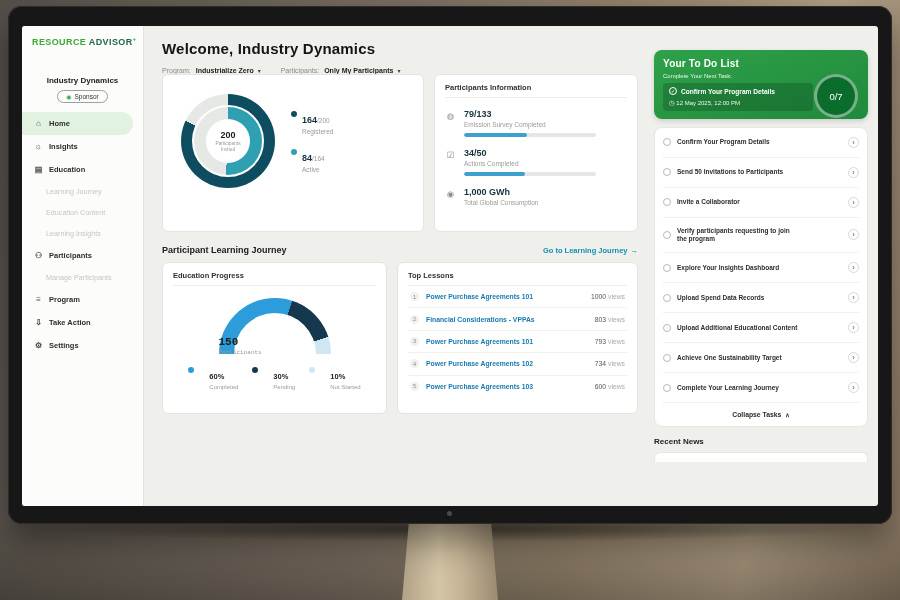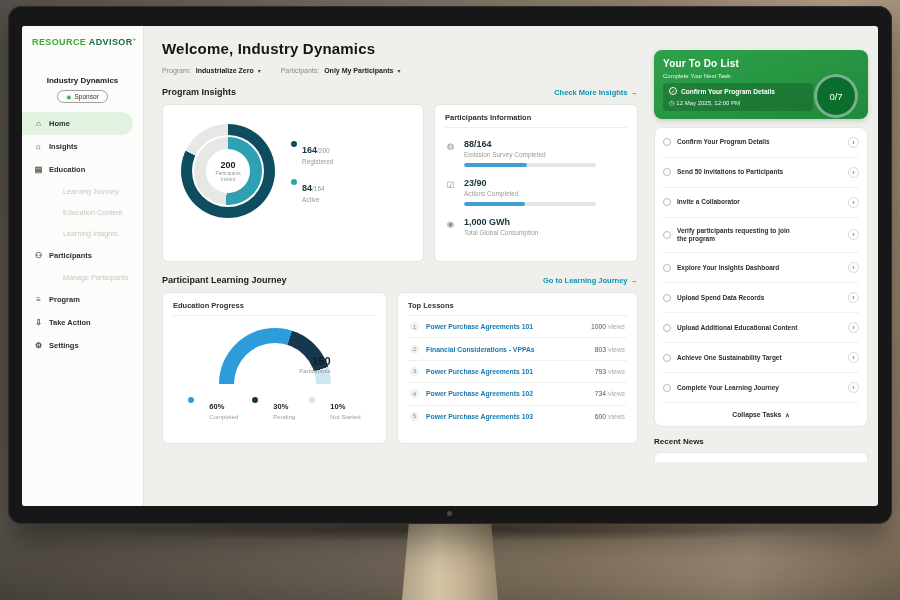--- a/index.html
+++ b/index.html
@@ -26,21 +26,21 @@
   .logo { padding:0 10px; font-size:9px; font-weight:bold; letter-spacing:.4px; white-space:nowrap; }
   .logo .r { color:#3aaa35; } .logo .a { color:#1e6b46; } .logo sup { font-size:6px; color:#3aaa35; }
   .org { text-align:center; font-size:8px; font-weight:bold; color:#222; margin-top:29px; }
   .badge { margin:5px auto 9px; width:fit-content; display:flex; align-items:center; gap:3px;
     border:1px solid #9aa1a0; border-radius:9px; padding:2px 8px; font-size:6.5px; color:#333; }
   .badge .bi { color:#2f9e44; font-size:6px; }
   .nav-item { display:flex; align-items:center; gap:6px; padding:7px 12px; font-size:7.5px;
     font-weight:bold; color:#2e2e2b; cursor:pointer; }
   .nav-item .ni { width:9px; font-size:8px; color:#4a4a46; text-align:center; }
   .nav-item.active { background:#e2f2e0; border-radius:0 12px 12px 0; margin-right:10px; }
-  .nav-sub { display:block; padding:6px 12px 6px 41px; font-size:7.2px; color:#c6c6c1; cursor:pointer; }
+  .nav-sub { display:block; padding:6px 12px 6px 24px; font-size:7.2px; color:#c6c6c1; cursor:pointer; }
 
   
   .main { flex:1; min-width:0; padding:14px 12px 0 18px; }
   .welcome { font-size:15px; font-weight:bold; color:#141414; letter-spacing:.2px; }
   .filters { display:flex; gap:20px; margin-top:10px; font-size:7px; align-items:center; }
   .f-label { color:#8b8b86; }
   .f-value { font-weight:bold; color:#1d1d1b; margin-left:3px; cursor:pointer; }
   .chev { font-size:6px; color:#444; margin-left:2px; }
   .section-head { display:flex; justify-content:space-between; align-items:center; margin-top:13px; margin-bottom:7px; }
   .section-title { font-size:9px; font-weight:bold; color:#1b1b19; }
@@ -73,21 +73,21 @@
   .info-label { font-size:6.5px; color:#9a9a95; margin-top:2px; }
   .pbar { width:132px; height:4px; background:#e3e7e9; border-radius:2px; margin-top:5px; overflow:hidden; }
   .pfill { height:100%; background:#3f9fce; border-radius:2px; }
 
   .card-edu { width:225px; height:152px; }
   .card-lessons { flex:1; height:152px; }
   .gauge-wrap { display:flex; flex-direction:column; align-items:center; margin-top:12px; }
   .gauge { width:112px; height:56px; position:relative; overflow:hidden; }
   .gauge-arc { position:absolute; left:0; top:0; width:112px; height:112px; border-radius:50%; }
   .gauge-hole { position:absolute; left:15px; top:15px; width:82px; height:82px; border-radius:50%; background:#fff; }
-  .gauge-text { position:absolute; left:0; right:0; top:27px; text-align:right; }
+  .gauge-text { position:absolute; left:0; right:0; top:38px; text-align:left;font-family:Liberation Mono, monospace; }
   .g-val { font-size:11px; font-weight:bold; color:#1c1c1a; }
   .g-lab { font-size:6px; color:#9a9a95; margin-top:1px; }
   .gauge-legend { display:flex; gap:14px; margin-top:11px; }
   .gl-item { display:flex; gap:15px; align-items:flex-start; }
   .gl-pct { font-size:7.5px; font-weight:bold; color:#222; }
   .gl-lab { font-size:6px; color:#9a9a95; margin-top:1px; }
 
   .lesson { display:flex; align-items:center; gap:7px; padding:6.2px 2px; border-bottom:1px solid #f0f0ec; }
   .lesson:last-child { border-bottom:none; }
   .rank { width:9px; height:9px; border-radius:50%; background:#f0f0ed; color:#8a8a85; font-size:5.5px;
@@ -194,26 +194,20 @@
           <span class="f-value">Industrialize Zero</span>
           <span class="chev">▾</span>
         </div>
         <div>
           <span class="f-label">Participants:</span>
           <span class="f-value">Only My Participants</span>
           <span class="chev">▾</span>
         </div>
       </div>
 
-      <div class="section-head">
-        <span class="section-title">Program Insights</span>
-        <span class="section-link">
-          <span>Check More Insights</span><span class="arr">→</span>
-        </span>
-      </div>
 
       <div class="cards">
         <div class="card card-invited">
           <div class="donut-row">
             <div class="donut">
               <div class="donut-outer" style="background: conic-gradient(rgb(13, 77, 95) 0deg, rgb(13, 77, 95) 82%, rgb(230, 232, 230) 82%, rgb(230, 232, 230) 100%);"></div>
               <div class="donut-inner" style="background: conic-gradient(rgb(47, 159, 178) 0deg, rgb(47, 159, 178) 51%, rgb(230, 232, 230) 51%, rgb(230, 232, 230) 100%);"></div>
               <div class="donut-center">
                 <div class="dc-val">200</div>
                 <div class="dc-lab">Participants Invited</div>
@@ -236,31 +230,31 @@
               </div>
             </div>
           </div>
         </div>
 
         <div class="card card-info">
           <div class="card-title">Participants Information</div>
           <div class="info-row">
             <span class="info-icon">◍</span>
             <span>
-              <div class="info-value">88/164</div>
+              <div class="info-value">79/133</div>
               <div class="info-label">Emission Survey Completed</div>
               <div class="pbar">
                   <div class="pfill" style="width: 48%;"></div>
                 </div>
             </span>
           </div>
           <div class="info-row">
             <span class="info-icon">☑</span>
             <span>
-              <div class="info-value">23/90</div>
+              <div class="info-value">34/50</div>
               <div class="info-label">Actions Completed</div>
               <div class="pbar">
                   <div class="pfill" style="width: 46%;"></div>
                 </div>
             </span>
           </div>
           <div class="info-row">
             <span class="info-icon">◉</span>
             <span>
               <div class="info-value">1,000 GWh</div>

